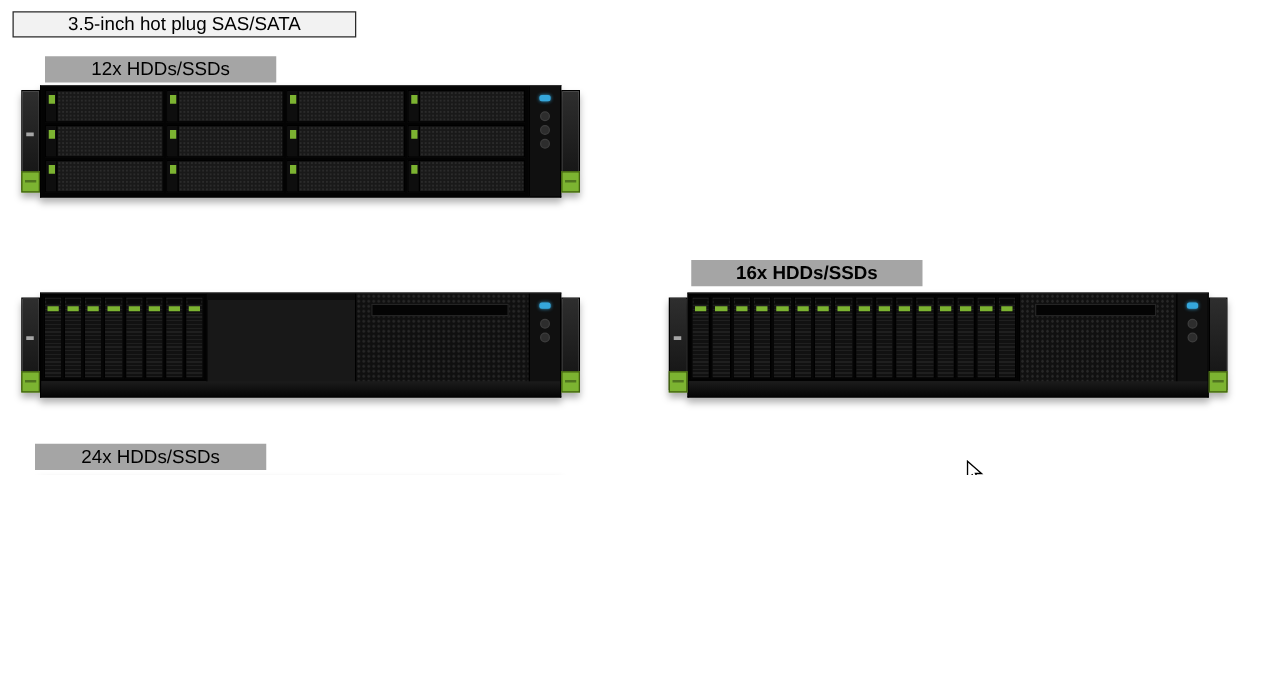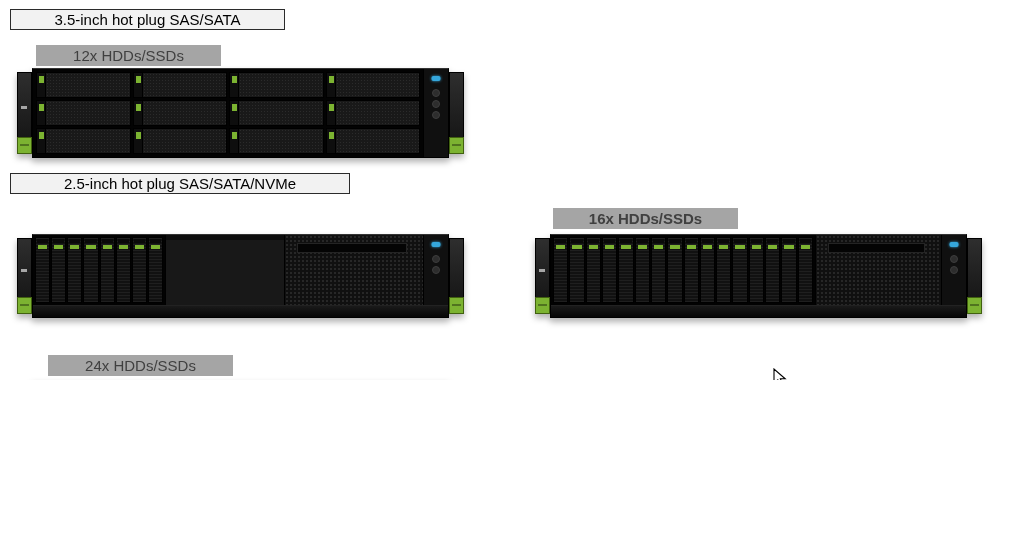--- a/index.html
+++ b/index.html
@@ -10,21 +10,21 @@
 
   
   .boxed-title{
     position:absolute; box-sizing:border-box; height:21px;
     border:1px solid #2b2b2b; background:var(--title-box-bg,#f2f2f2);
     color:#000; font-size:15px; line-height:19px; text-align:center;
     white-space:nowrap;
   }
   .gray-label{
     position:absolute; box-sizing:border-box; height:21px;
-    background:var(--label-gray-bg,#a5a5a5); color:#404040;
+    background:var(--label-gray-bg,#a5a5a5); color:#000000;
     font-size:15px; line-height:21px; text-align:center; white-space:nowrap;
   }
 
   
   .server{
     position:absolute; display:flex; align-items:stretch;
     filter:drop-shadow(0 4px 3px rgba(0,0,0,0.30));
   }
   .ear{
     width:13px; position:relative; margin-top:4px; margin-bottom:6px;
@@ -167,21 +167,20 @@
         <span class="btn b1"></span>
         <span class="btn b2"></span>
         <span class="btn b3"></span>
       </div>
     </div>
     <div class="ear right">
       <div class="green-tab"></div>
     </div>
   </div>
 
-  <div class="boxed-title" style="left:10px; top:173px; width:340px;">2.5-inch hot plug SAS/SATA/NVMe</div>
 
 
   <div class="server server8" style="left:17px; top:234px; width:447px; height:84px;">
     <div class="ear left">
       <div class="logo-mark"></div>
       <div class="green-tab"></div>
     </div>
     <div class="chassis c25">
       <div class="front">
         <div class="drive-row">
@@ -247,21 +246,21 @@
           <span class="btn b2"></span>
         </div>
       </div>
       <div class="lip"></div>
     </div>
     <div class="ear right">
       <div class="green-tab"></div>
     </div>
   </div>
 
-  <div class="gray-label" style="left:48px; top:355px; width:185px;">24x HDDs/SSDs</div>
+  <div class="gray-label" style="left:28px; top:355px; width:185px;">24x HDDs/SSDs</div>
 
   <div class="server server24" style="left:17px; top:380px; width:447px; height:82px;">
     <div class="ear left">
       <div class="logo-mark"></div>
       <div class="green-tab"></div>
     </div>
     <div class="chassis c25">
       <div class="front">
         <div class="drive-row">
             <div class="drive"></div>

